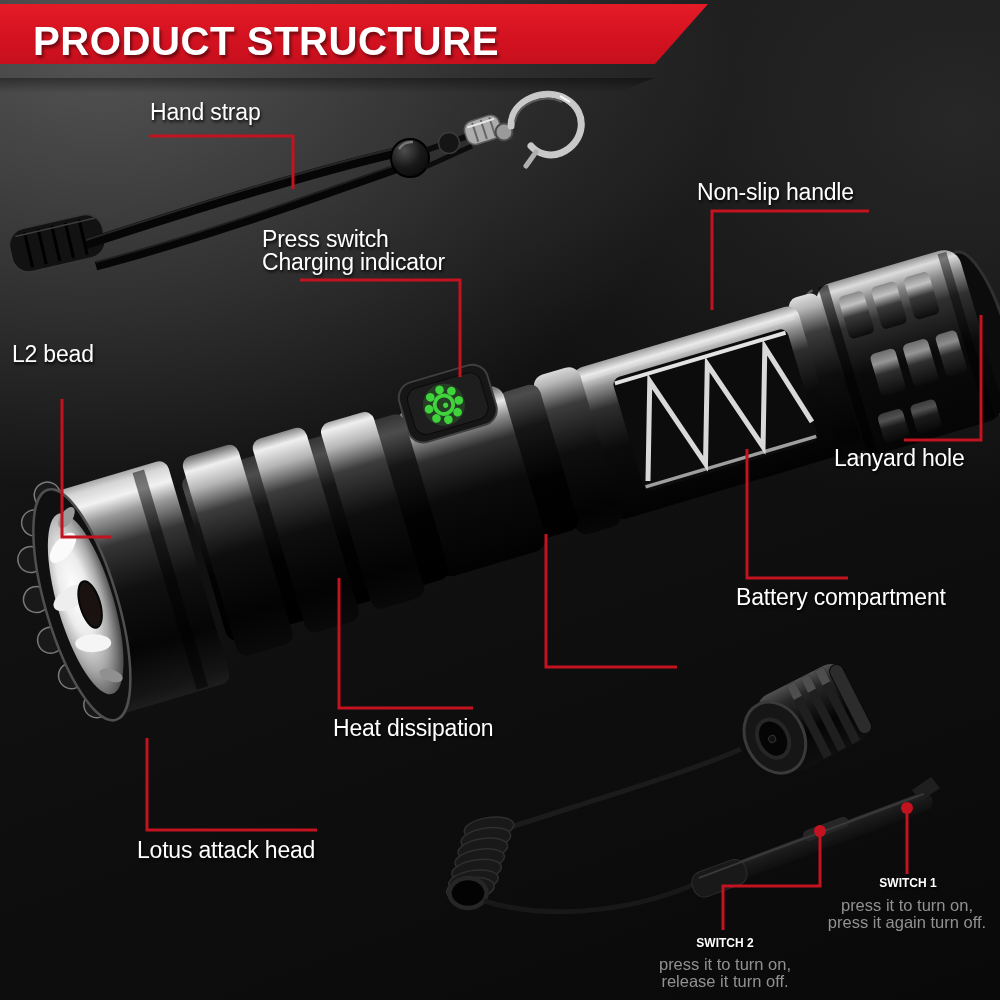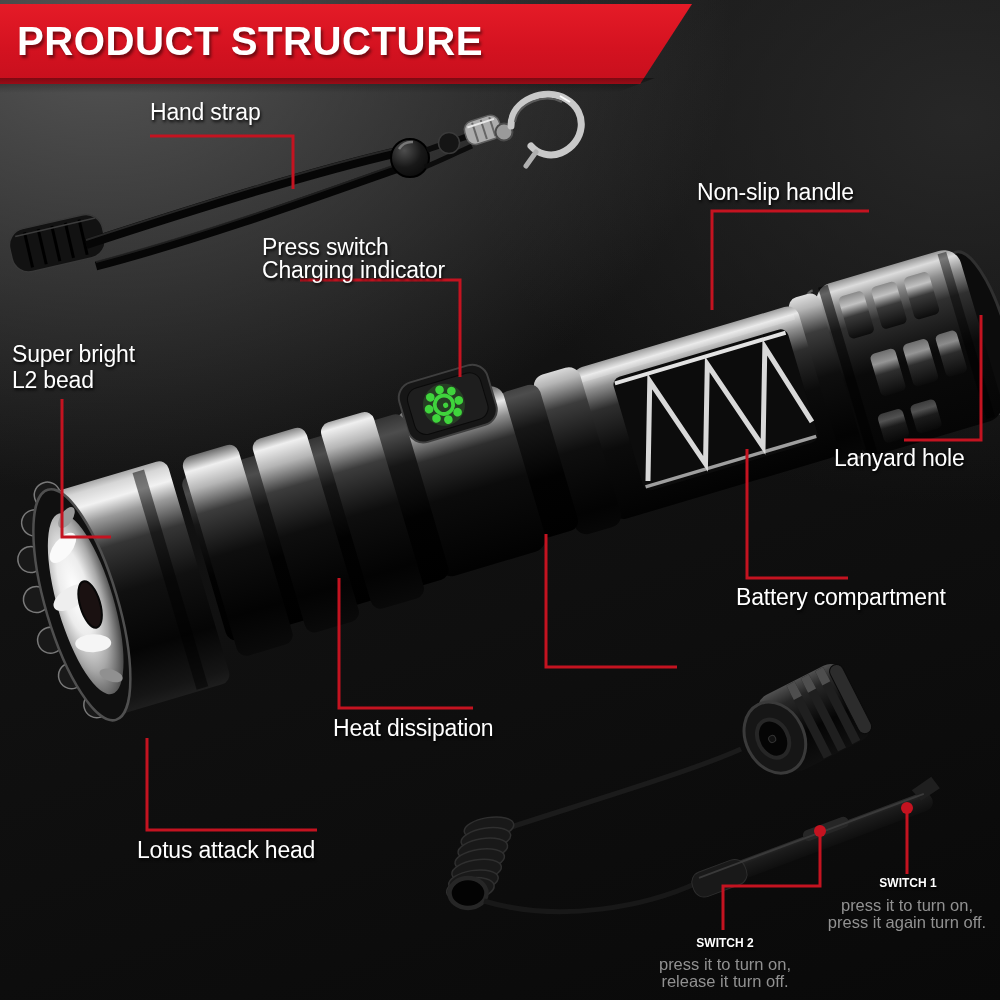--- a/index.html
+++ b/index.html
@@ -5,25 +5,25 @@
   html,body{margin:0;padding:0;background:#000;}
   .stage{
     position:relative;width:1000px;height:1000px;overflow:hidden;
     font-family:"Liberation Sans",sans-serif;
     background:
       radial-gradient(1150px 820px at 10% 4%, #545454 0%, rgba(40,40,40,0) 55%),
       radial-gradient(900px 700px at 96% 12%, #272727 0%, rgba(18,18,18,0) 55%),
       linear-gradient(160deg,#1d1d1d 0%,#111 45%,#090909 100%);
   }
   .banner{
-    position:absolute;left:0;top:4px;width:692px;height:80px;
+    position:absolute;left:0;top:4px;width:692px;height:60px;
     background:linear-gradient(180deg,#e51b27 0%,#d41220 55%,#c70f1d 100%);
     clip-path:polygon(0 0,100% 0,92.5% 100%,0 100%);
     color:#fff;font-weight:bold;font-size:41px;line-height:74px;
-    padding-left:0;letter-spacing:.5px;
+    padding-left:16px;letter-spacing:.5px;
   }
   .banner span{display:inline-block;margin-left:17px;transform:scaleX(.98);transform-origin:left;
     text-shadow:2px 3px 3px rgba(0,0,0,.45);}
   .banner-shadow{
     position:absolute;left:0;top:78px;width:655px;height:15px;
     background:linear-gradient(180deg,rgba(0,0,0,.38),rgba(0,0,0,0));
     clip-path:polygon(0 0,100% 0,94% 100%,0 100%);
   }
   svg.art{position:absolute;left:0;top:0;}
   .lbl{
@@ -289,29 +289,28 @@
     <circle cx="820" cy="831" r="6" fill="#c41320"></circle>
   </svg>
 
   <div class="banner">
     <span>PRODUCT STRUCTURE</span>
   </div>
   <div class="banner-shadow"></div>
 
   <div class="lbl" style="left:150px;top:101px;width:146px;">Hand strap</div>
 
-  <div class="lbl lbl-press" style="left:262px;top:236px;width:222px;">
+  <div class="lbl lbl-press" style="left:262px;top:228px;width:222px;">
     <span class="l2">Press switch</span>
     <span class="l2">Charging indicator</span>
   </div>
 
   <div class="lbl" style="left:697px;top:181px;width:190px;">Non-slip handle</div>
 
   <div class="lbl lbl-super" style="left:12px;top:341px;width:162px;">
-    <span class="l2">Super bright</span>
     <span class="l2">L2 bead</span>
   </div>
 
   <div class="lbl" style="left:834px;top:447px;width:160px;">Lanyard hole</div>
 
   <div class="lbl" style="left:736px;top:586px;width:248px;">Battery compartment</div>
 
 
   <div class="lbl" style="left:137px;top:839px;width:212px;">Lotus attack head</div>
 

